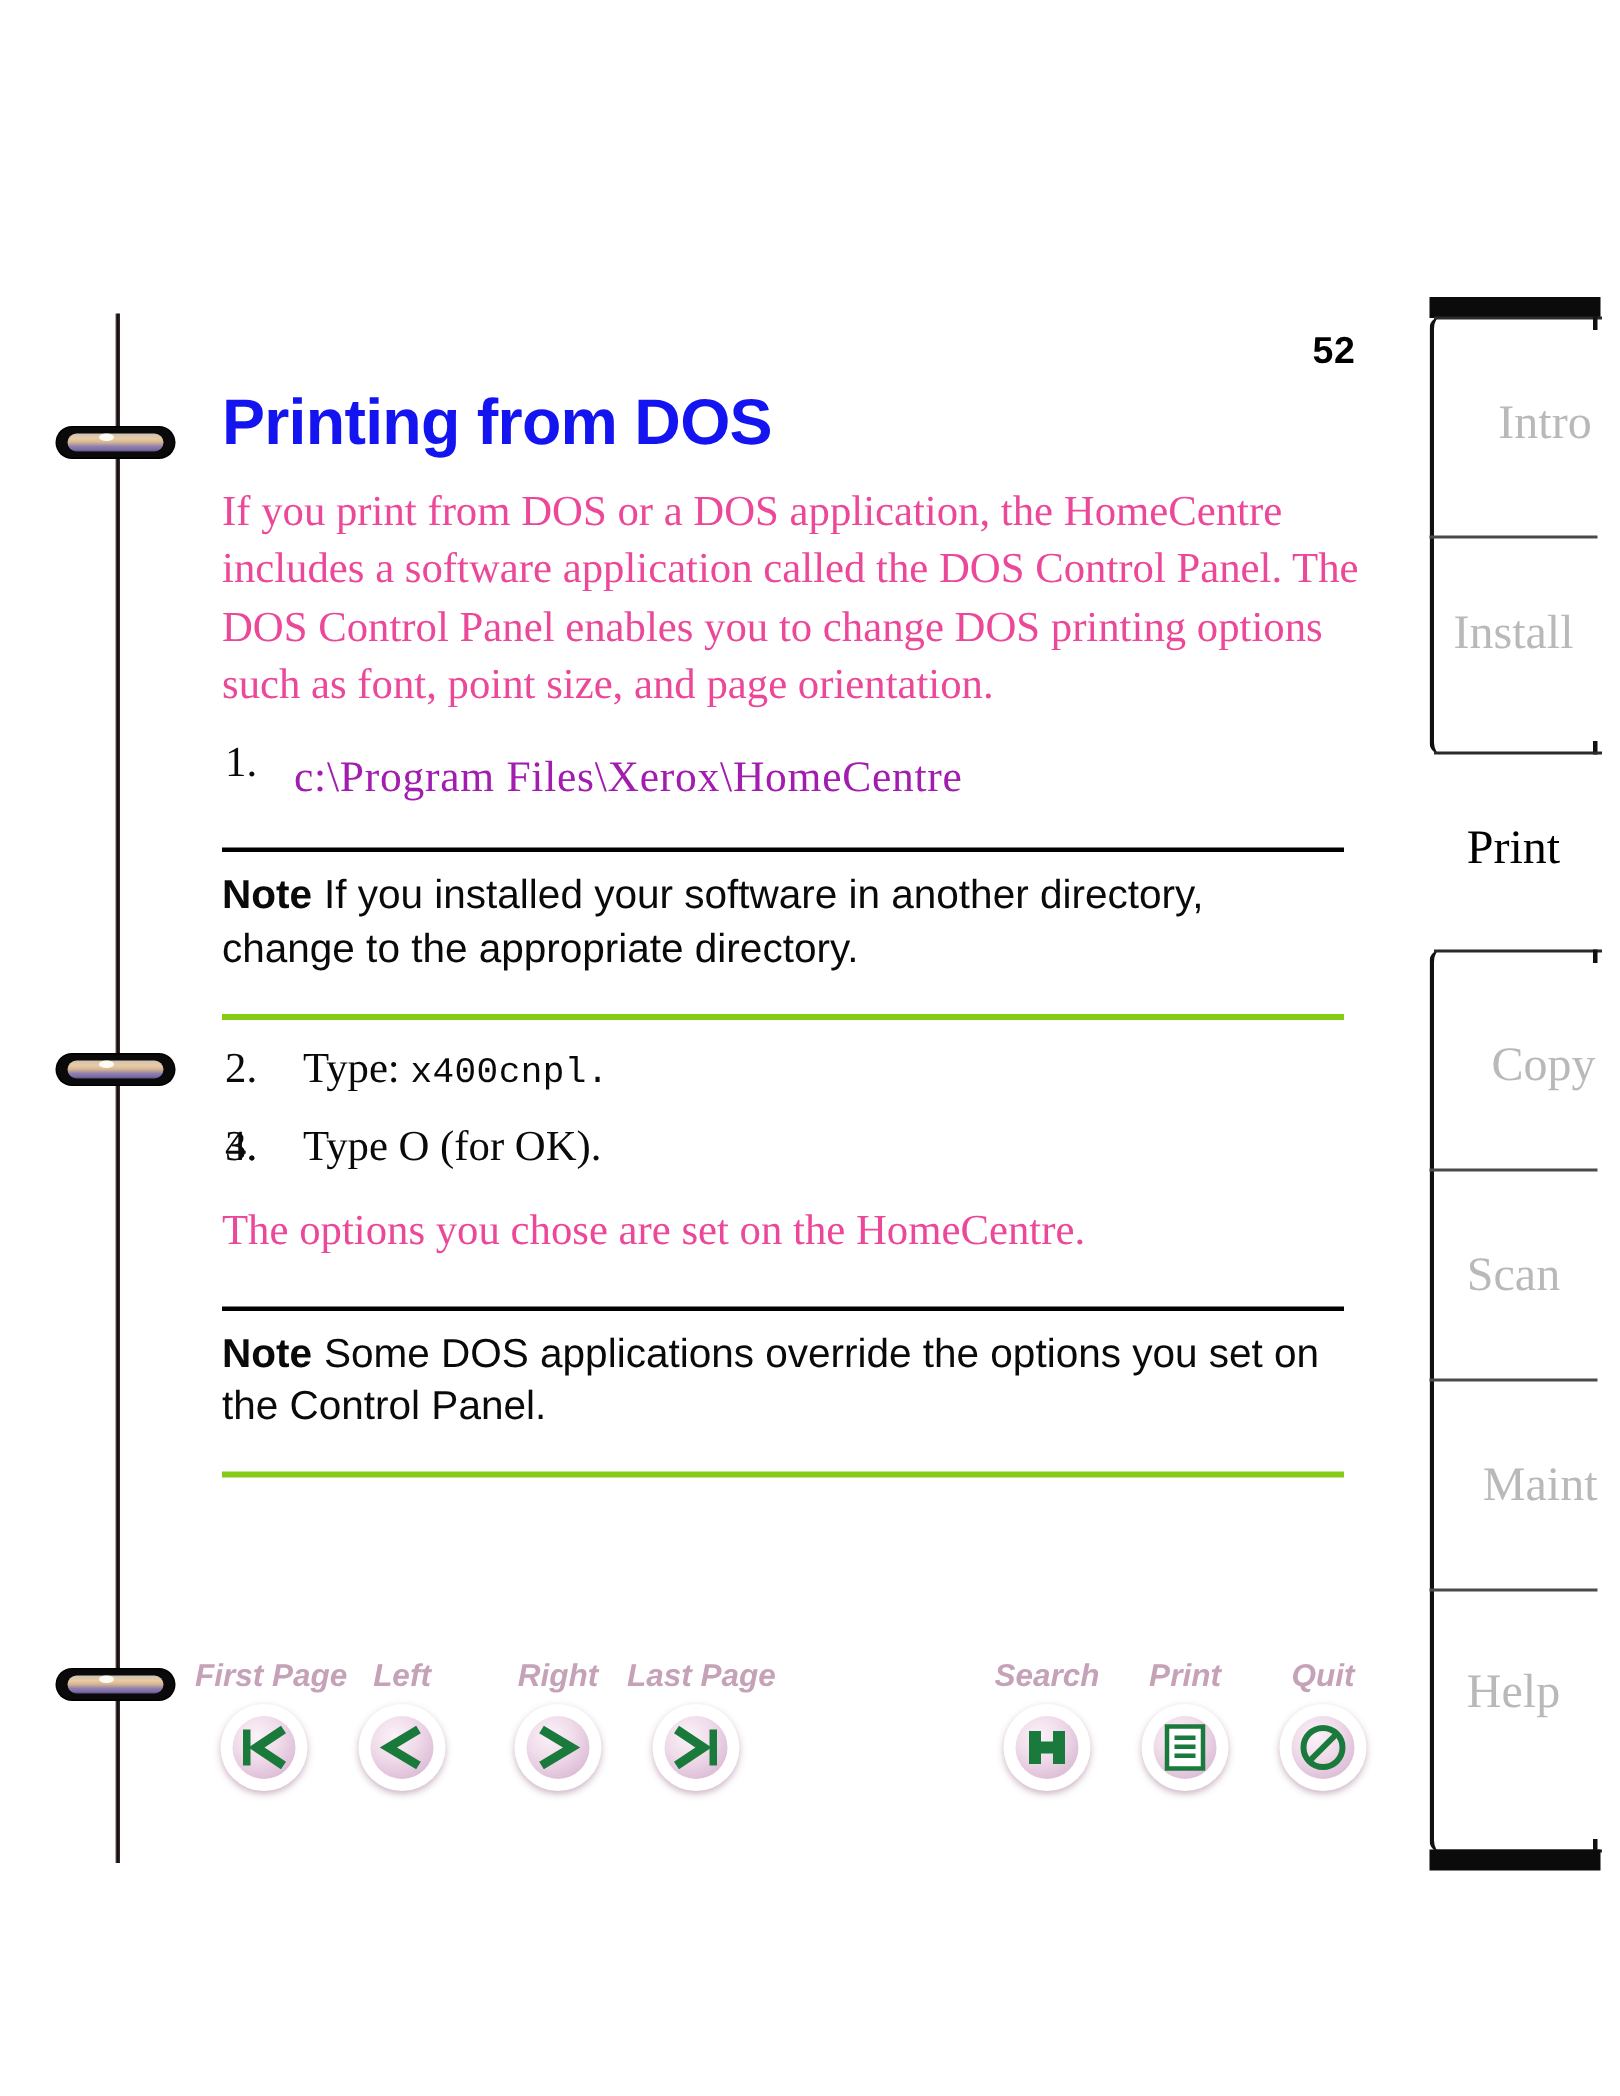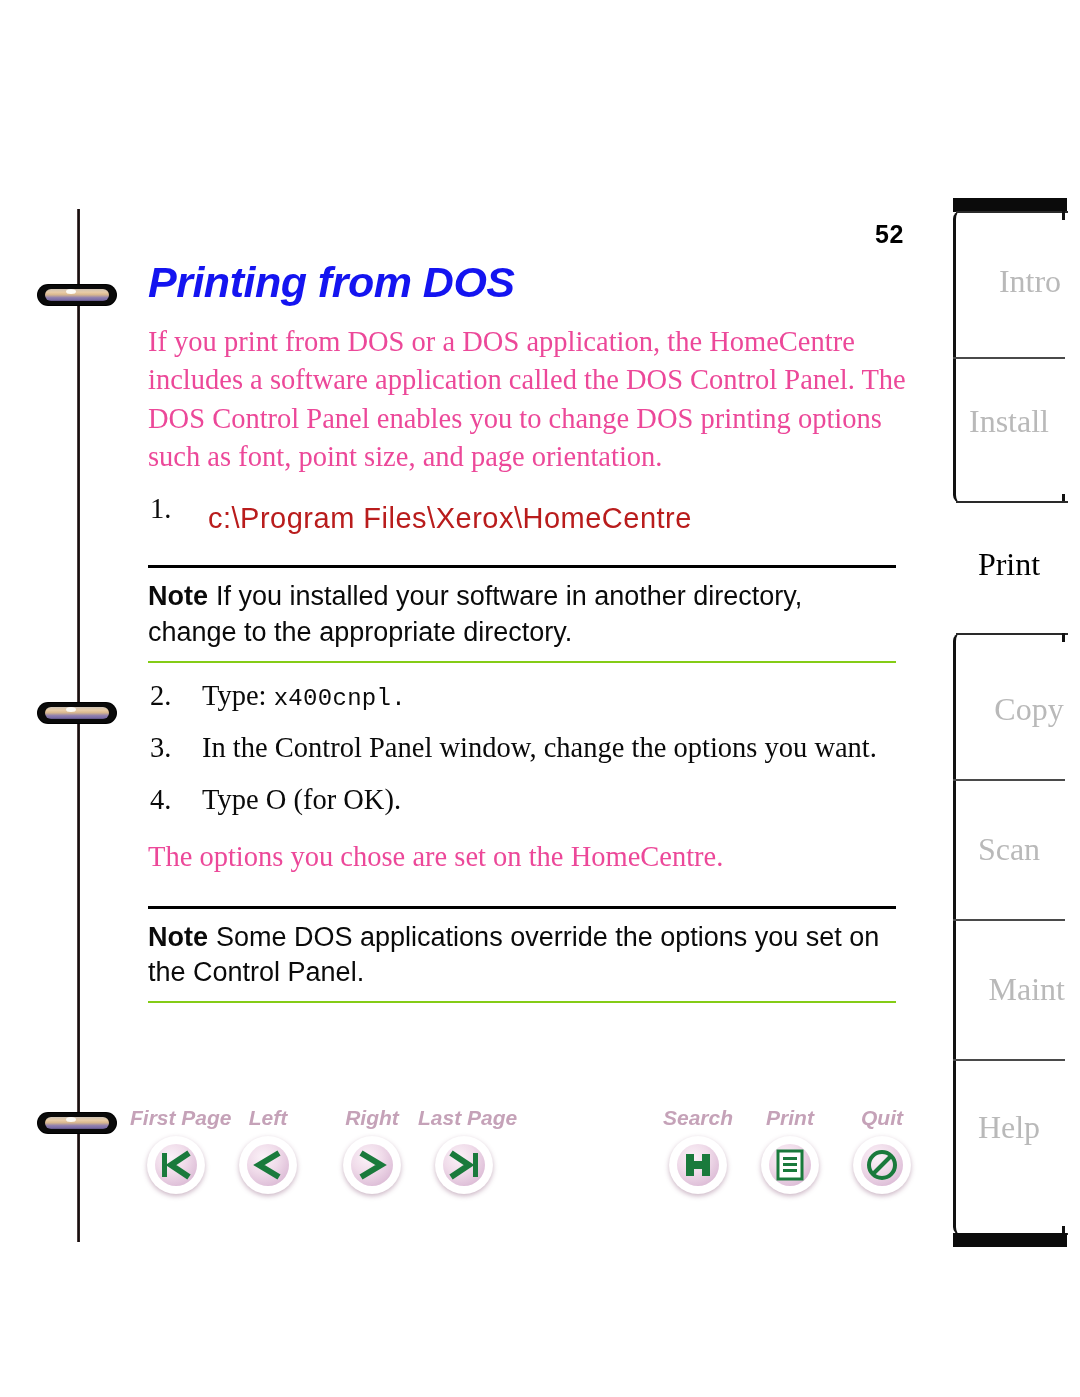--- a/index.html
+++ b/index.html
@@ -86,21 +86,20 @@
     top: 205px;
     font-family: "Liberation Sans", sans-serif;
     font-weight: bold;
     font-size: 25px;
     color: #000;
     letter-spacing: 0.5px;
   }
 
   #doc-title {
     font-family: "Liberation Sans", sans-serif;
-    font-style: italic;
     font-weight: bold;
     font-size: 43px;
     color: #1414f0;
     letter-spacing: -0.5px;
     margin: 45px 0 0 0;
     line-height: 1.05;
   }
 
   .body-par {
     font-family: "Liberation Serif", serif;
@@ -127,34 +126,34 @@
     width: 40px;
     text-align: left;
   }
   .mono {
     font-family: Liberation Mono, monospace;
     font-size: 24px;
     letter-spacing: 0.3px;
   }
 
   .code-line {
-    font-family: Liberation Sans, sans-serif;
+    font-family: Liberation Serif, serif;
     font-size: 29px;
     letter-spacing: 0.5px;
-    color: #b91c1c;
-    margin: 26px 0 0 60px;
+    color: #a21caf;
+    margin: 26px 0 0 48px;
     white-space: pre;
   }
 
   
   .note-block {
     margin-top: 30px;
     border-top: 3px solid #000;
-    border-bottom: 2px solid #84cc16;
-    padding: 11px 0 11px 0;
+    border-bottom: 4px solid #84cc16;
+    padding: 11px 0 26px 0;
     width: 748px;
   }
   .note-text {
     font-family: "Liberation Sans", sans-serif;
     font-size: 27px;
     line-height: 1.3;
     color: #0a0a0a;
     margin: 0;
   }
   .note-text .note-lead {
@@ -327,21 +326,20 @@
       <p class="note-text"><span class="note-lead">Note</span><span>If you installed your software in another directory, change to the appropriate directory.</span></p>
     </div>
 
     <div class="step">
       <span class="num">2.</span>
       <span>Type: </span><span class="mono">x400cnpl.</span>
     </div>
 
     <div class="step">
       <span class="num">3.</span>
-      <span>In the Control Panel window, change the options you want.</span>
     </div>
 
     <div class="step">
       <span class="num">4.</span>
       <span>Type O (for OK).</span>
     </div>
 
     <p class="body-par">The options you chose are set on the HomeCentre.</p>
 
     <div class="note-block">

